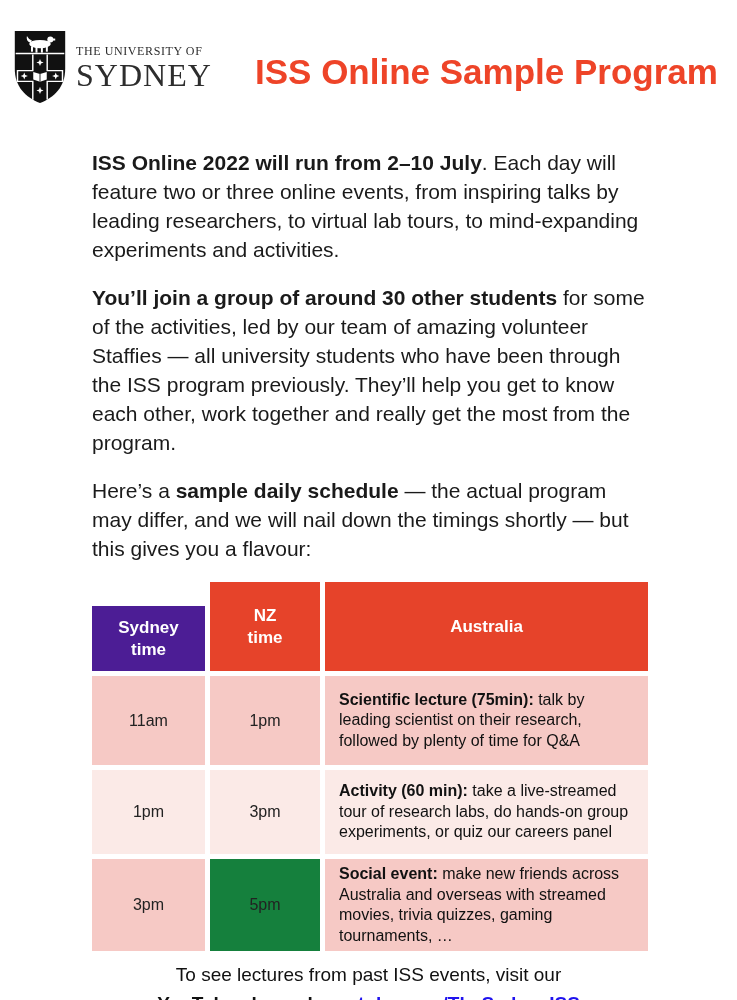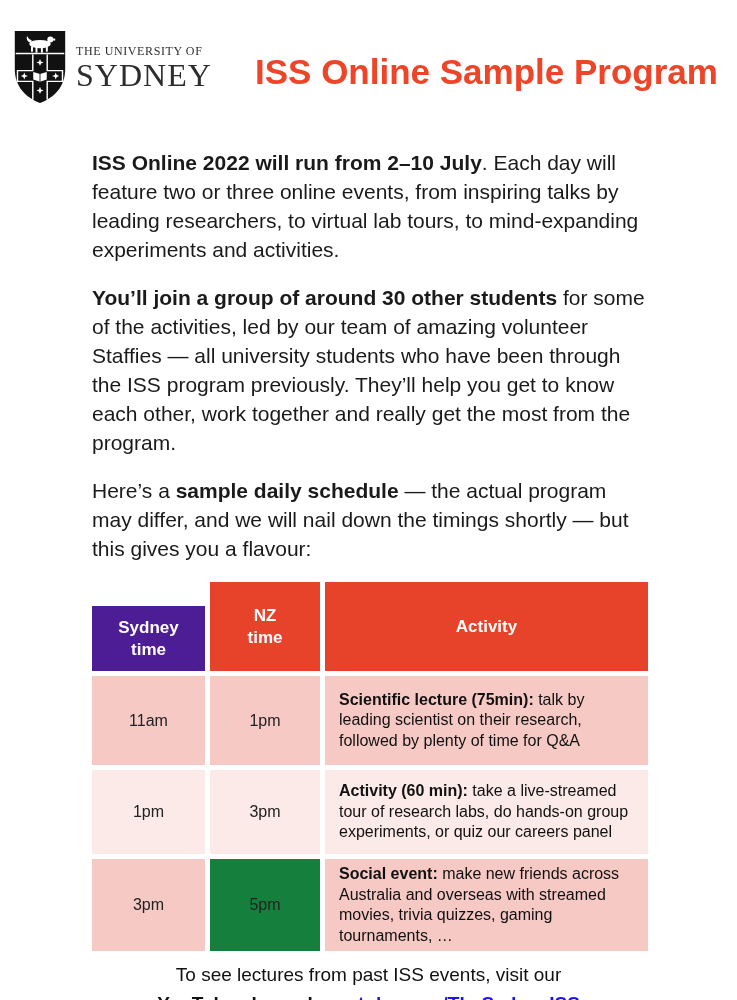--- a/index.html
+++ b/index.html
@@ -154,21 +154,21 @@
 
   <div class="content">
     <p class="para"><b>ISS Online 2022 will run from 2–10 July</b><span>. Each day will feature two or three online events, from inspiring talks by leading researchers, to virtual lab tours, to mind-expanding experiments and activities.</span></p>
     <p class="para"><b>You’ll join a group of around 30 other students</b><span> for some of the activities, led by our team of amazing volunteer Staffies — all university students who have been through the ISS program previously. They’ll help you get to know each other, work together and really get the most from the program.</span></p>
     <p class="para"><span>Here’s a </span><b>sample daily schedule</b><span> — the actual program may differ, and we will nail down the timings shortly — but this gives you a flavour:</span></p>
 
     <div class="schedule">
 
       <div class="cell hdr" style="background: #4c1d95; margin-top: 24px;">Sydney time</div>
       <div class="cell hdr" style="background: rgb(230, 67, 42);">NZ time</div>
-      <div class="cell hdr" style="background: rgb(230, 67, 42);">Activity</div>
+      <div class="cell hdr" style="background: rgb(230, 67, 42);">Australia</div>
 
       <div class="cell time" style="background: rgb(246, 201, 197);">11am</div>
       <div class="cell time" style="background: rgb(246, 201, 197);">1pm</div>
       <div class="cell activity" style="background: rgb(246, 201, 197);">
         <div class="inner"><b>Scientific lecture (75min):</b><span> talk by leading scientist on their research, followed by plenty of time for Q&amp;A</span></div>
       </div>
 
       <div class="cell time" style="background: rgb(251, 234, 231);">1pm</div>
       <div class="cell time" style="background: rgb(251, 234, 231);">3pm</div>
       <div class="cell activity" style="background: rgb(251, 234, 231);">

